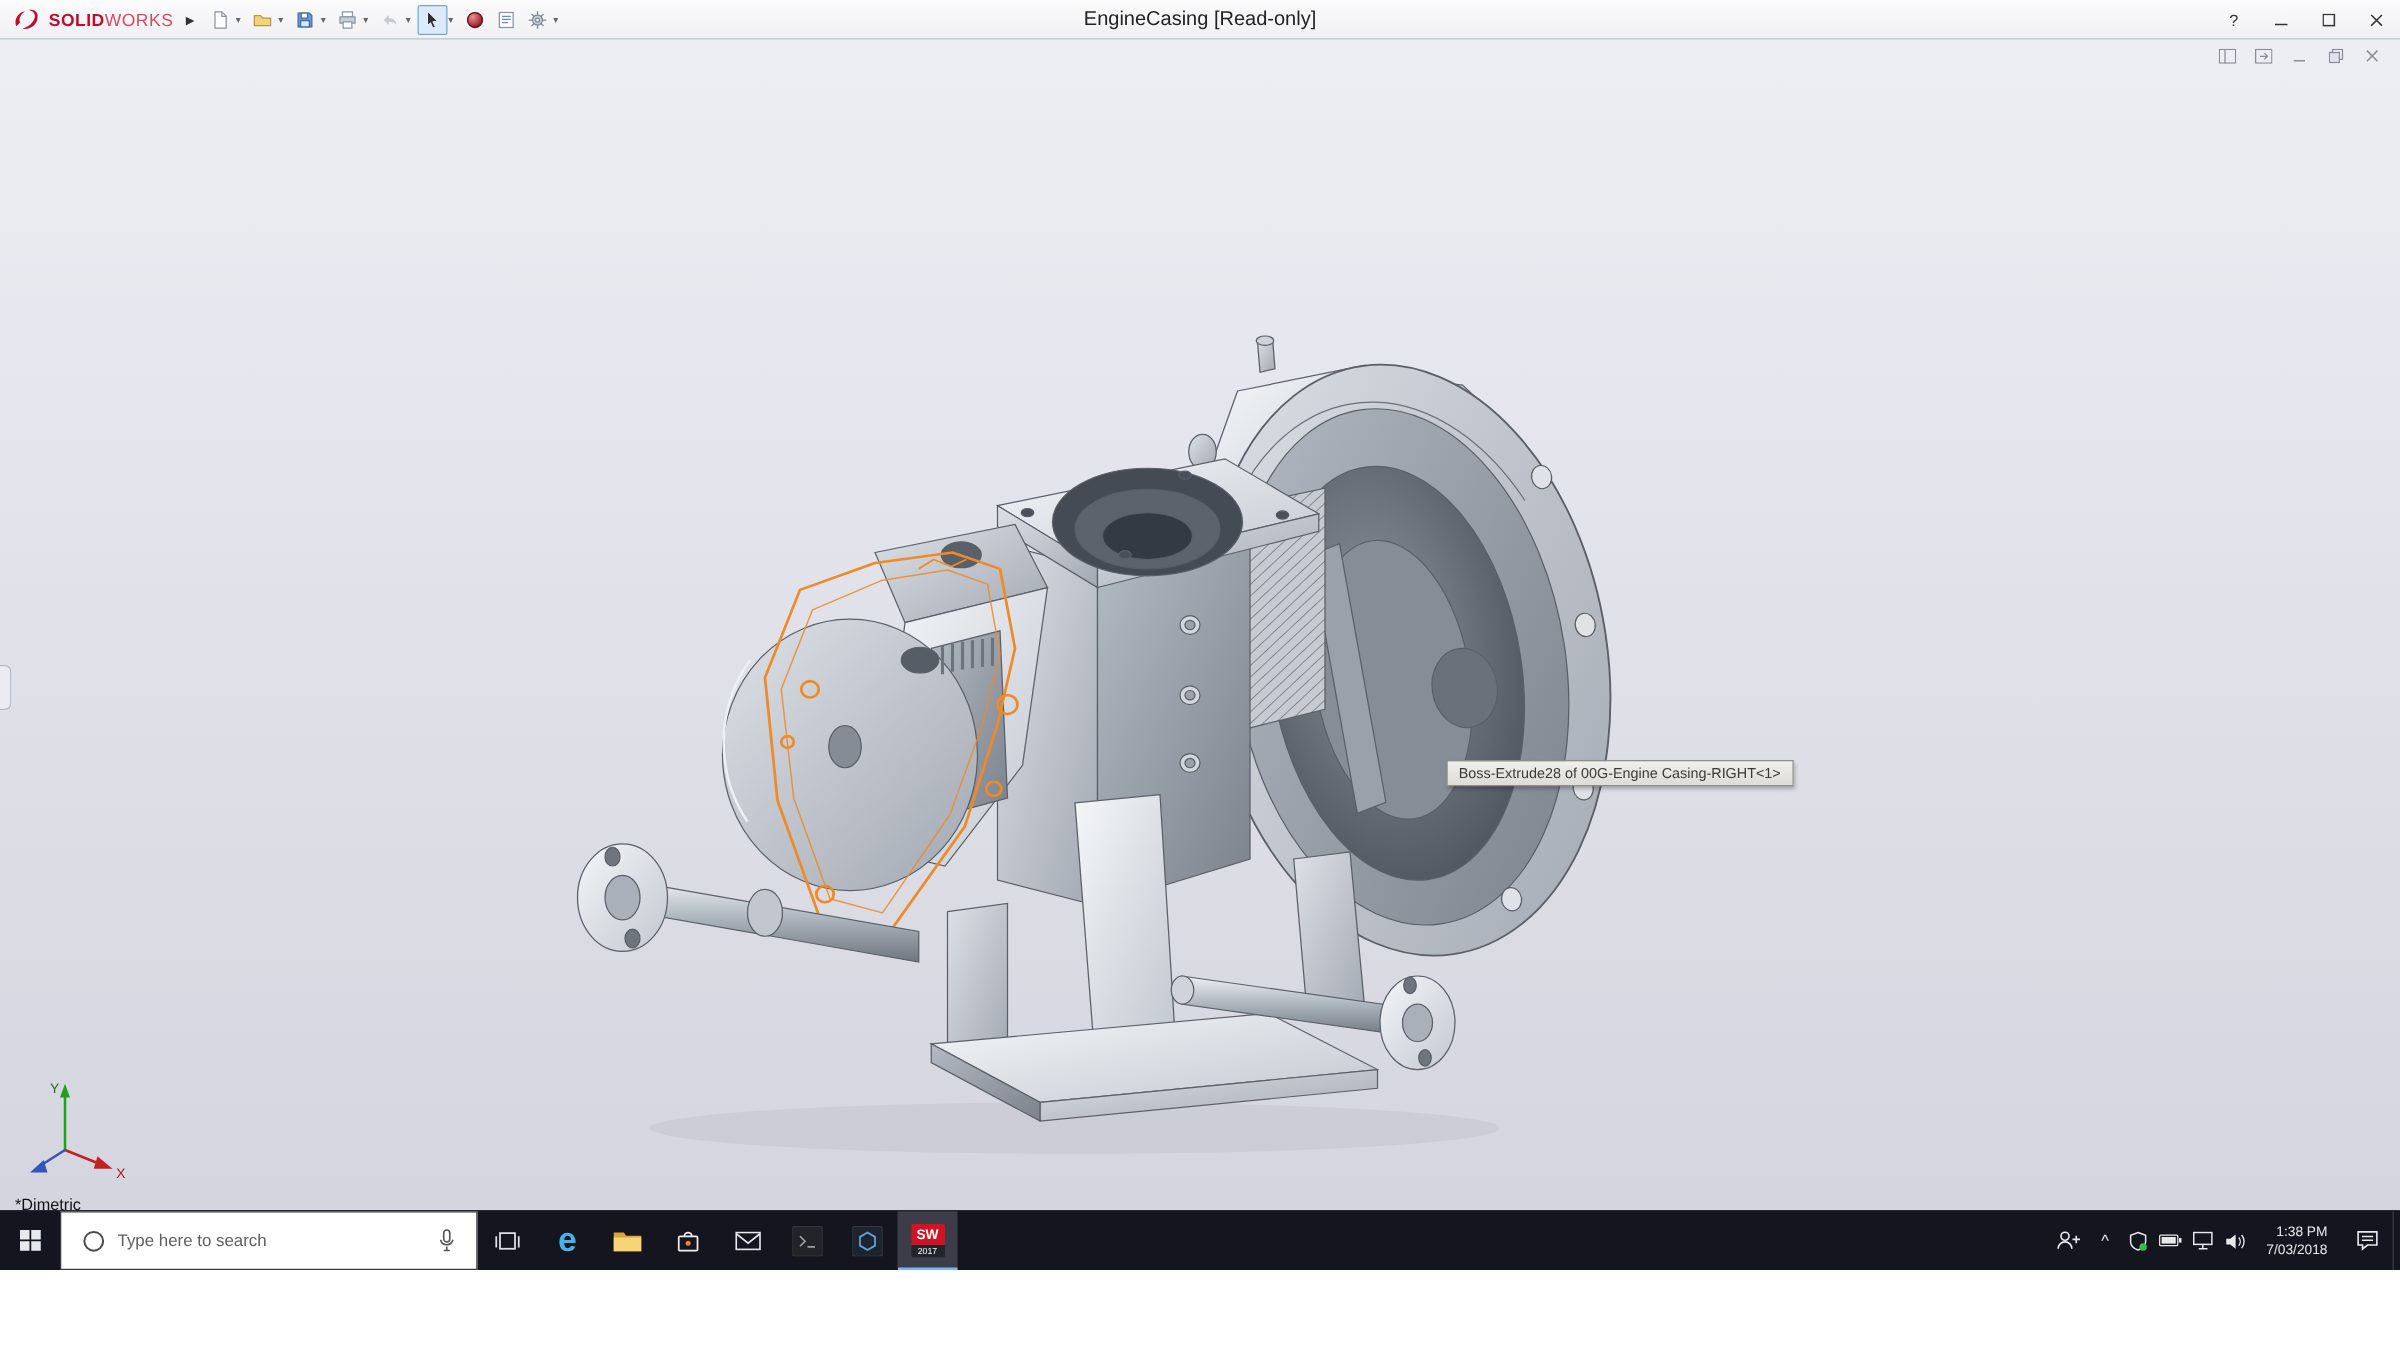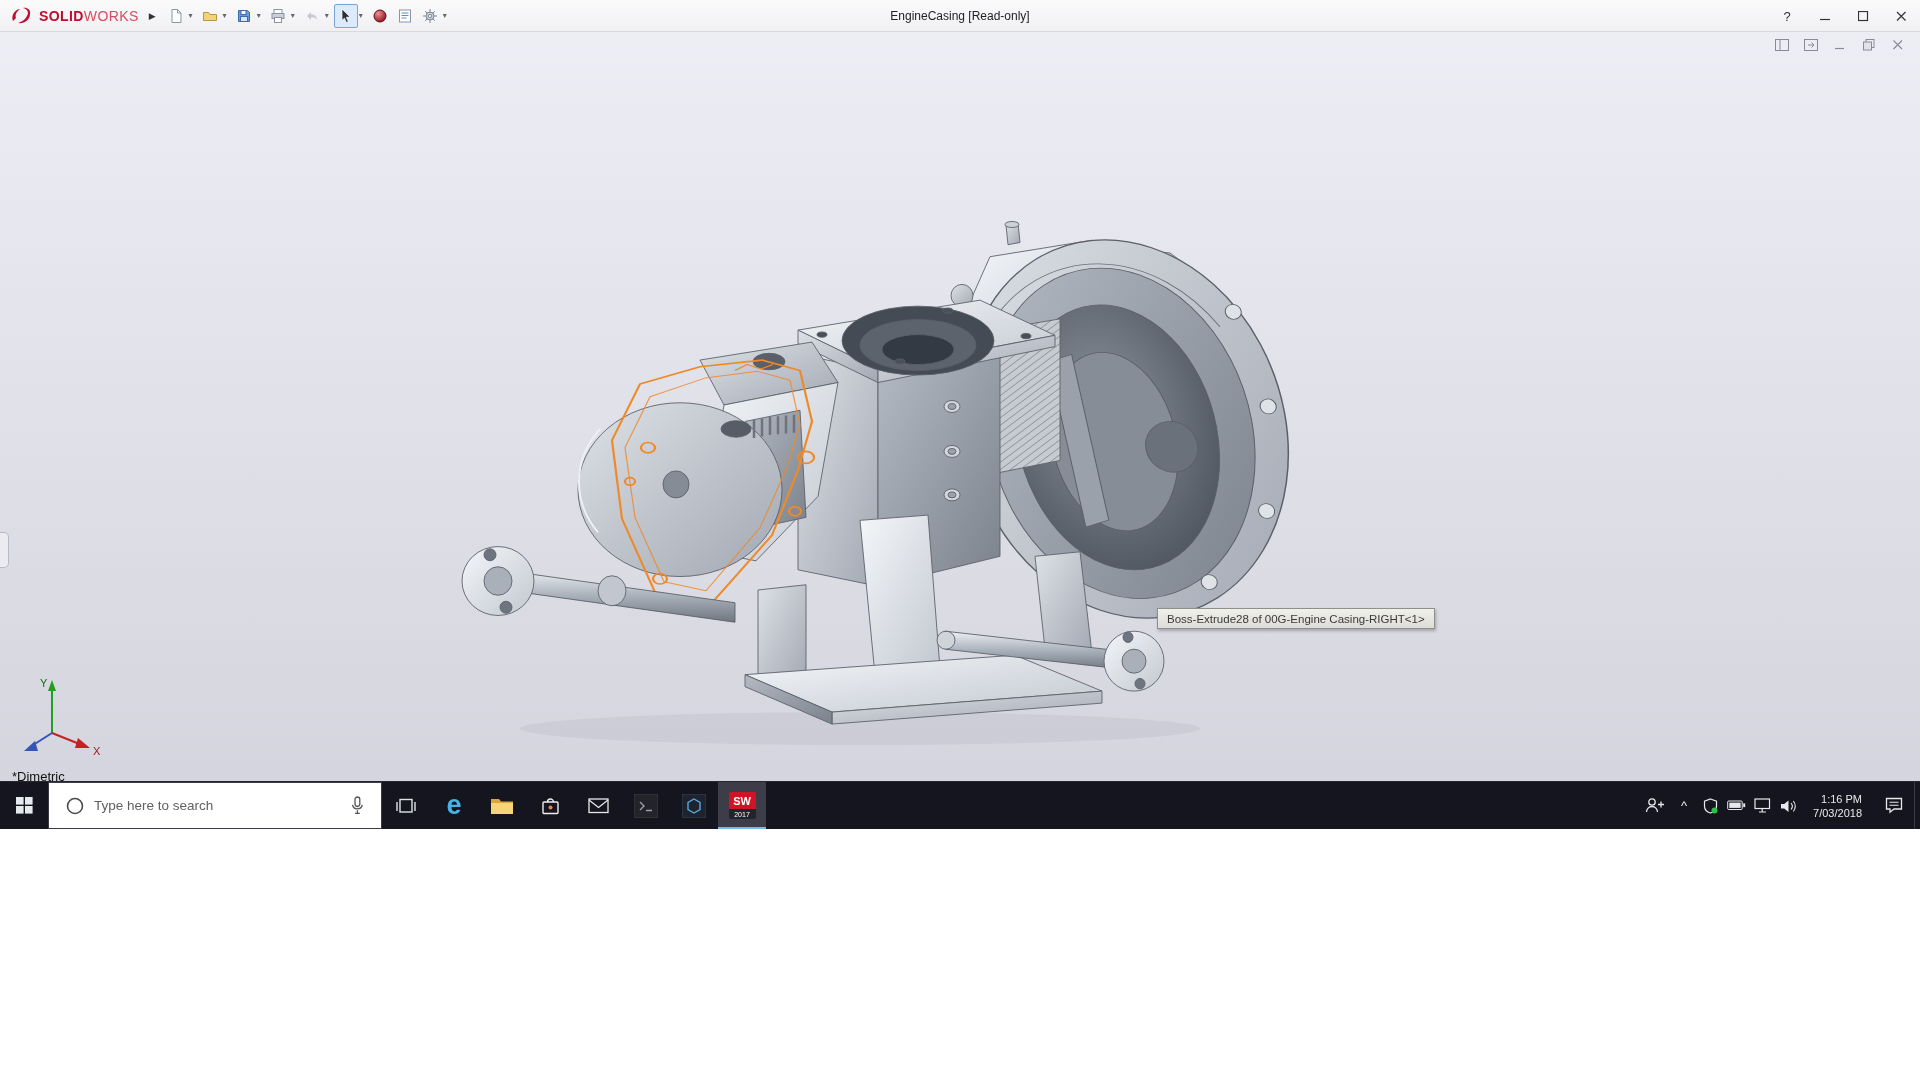--- a/index.html
+++ b/index.html
@@ -1,33 +1,33 @@
 <!DOCTYPE html>
 <html><head>
 <meta charset="utf-8">
 <style>
   * { margin:0; padding:0; box-sizing:border-box; }
   html,body { width:1920px; height:1080px; overflow:hidden; font-family:"Liberation Sans", sans-serif; }
-  .app { position:relative; width:1920px; height:829px; background:#15803d; }
+  .app { position:relative; width:1920px; height:1016px; background:#15803d; }
 
   
   .titlebar { position:absolute; top:0; left:0; right:0; height:32px;
     background:linear-gradient(#fbfbfc,#f0f0f3); border-bottom:1px solid #d8d8de;
     display:flex; align-items:center; z-index:20; }
   .tb-left { display:flex; align-items:center; padding-left:10px; }
   .brand { font-size:14px; letter-spacing:.4px; color:#c00c2d; margin-left:5px; white-space:nowrap; }
   .brand b { font-weight:700; }
   .brand span { font-weight:400; color:#d64b61; }
   .expand-btn { border:none; background:transparent; font-size:9px; color:#333; margin:0 8px 0 10px; cursor:default; }
   .toolbar { display:flex; align-items:center; gap:1px; }
   .tb-btn { width:24px; height:24px; display:flex; align-items:center; justify-content:center; border-radius:2px; border:1px solid transparent; }
   .tb-btn.pressed { border:1px solid #7aa4d8; background:#dcebfb; }
   .tb-btn.disabled { opacity:.45; }
   .dd { font-size:8px; color:#666; margin:0 4px 0 0; }
-  .win-title { position:absolute; left:50%; transform:translateX(-50%); font-size:12px; color:#222; white-space:nowrap; }
+  .win-title { position:absolute; left:50%; transform:translateX(-50%); font-size:16px; color:#222; white-space:nowrap; }
   .win-controls { position:absolute; right:10px; top:0; height:32px; display:flex; align-items:center; gap:20px; }
   .wc { display:flex; align-items:center; justify-content:center; width:18px; height:18px; color:#333; font-size:13px; }
 
   
   .viewport { position:absolute; top:32px; left:0; right:0; bottom:48px;
     background:linear-gradient(180deg,#ededf4 0%,#e2e2ea 45%,#d5d5df 100%); overflow:hidden; }
   .model { position:absolute; inset:0; width:100%; height:100%; }
   .doc-controls { position:absolute; top:6px; right:14px; display:flex; gap:13px; z-index:6; }
   .doc-controls .dc { width:16px; height:14px; display:flex; align-items:center; justify-content:center; }
   .left-tab { position:absolute; left:0; top:500px; width:9px; height:36px; background:#ebebf1;
@@ -445,21 +445,21 @@
             <path d="M5 14h7M8.2 10.5V14" stroke="#e8e8ec" stroke-width="1.2"></path>
           </svg>
       </span>
       <span class="tray-ic">
         <svg width="17" height="14">
             <path d="M1 5v4.5h3.2L8.5 13V1.5L4.2 5z" fill="#e8e8ec"></path>
             <path d="M11 4a5 5 0 0 1 0 6.5M13.3 2a8 8 0 0 1 0 10.5" stroke="#e8e8ec" fill="none" stroke-width="1.1"></path>
           </svg>
       </span>
       <div class="clock">
-        <span>1:16 PM</span>
+        <span>1:38 PM</span>
         <span>7/03/2018</span>
       </div>
       <span class="tray-ic" style="width:40px">
         <svg width="18" height="17">
             <path d="M1.5 1.5h15v10.5h-7.5l-4 3.2v-3.2h-3.5z" fill="none" stroke="#e8e8ec" stroke-width="1.3"></path>
             <path d="M4.5 5.2h9M4.5 8.2h9" stroke="#e8e8ec" stroke-width="1.1"></path>
           </svg>
       </span>
       <span class="show-desktop"></span>
     </div>

